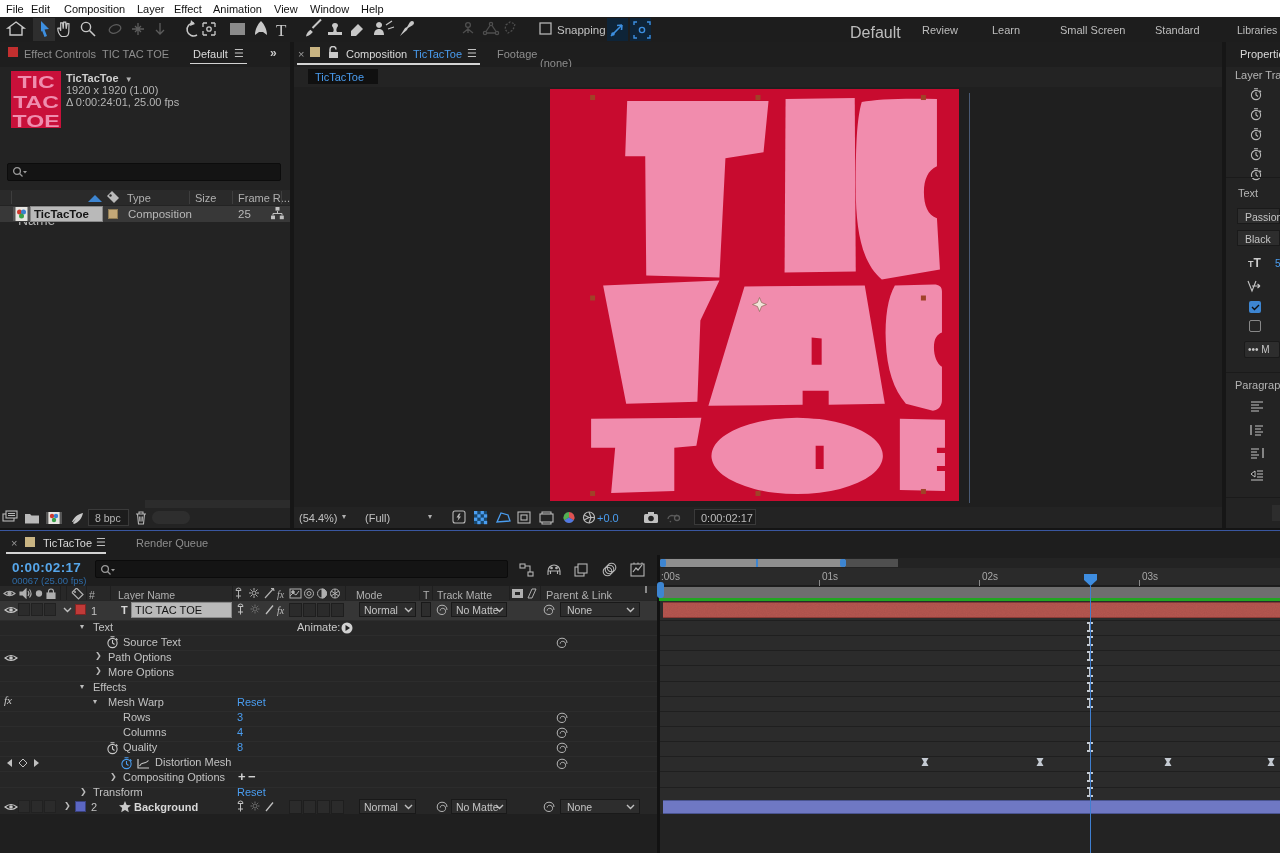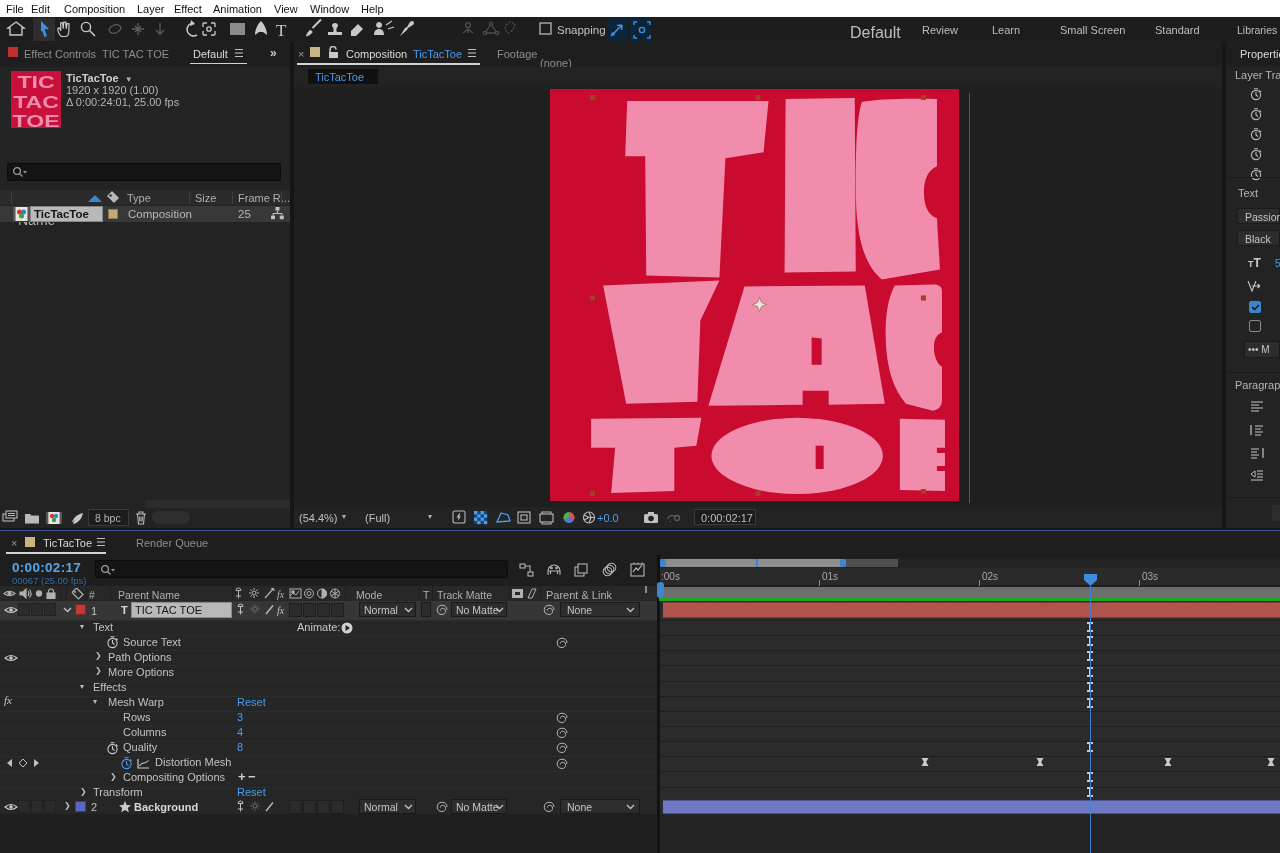--- a/index.html
+++ b/index.html
@@ -446,21 +446,21 @@
             <rect x="44" y="5" width="8" height="5.5" fill="#b0b0b0"></rect>
             <path d="M45.5 5 l0-1.5 a2.5 2.5 0 0 1 5 0 l0 1.5"></path>
           </g>
     </g>
   </svg>
   <svg class="abs" style="left:71px;top:588px;" width="13" height="12" viewBox="0 0 13 12">
         <path d="M1 4.5 L5.5 0 L12 6.5 L7.5 11 L1 4.5" fill="none" stroke="#b0b0b0" stroke-width="1.2"></path>
         <circle cx="4" cy="4" r="1" fill="#b0b0b0"></circle>
       </svg>
   <span class="txt" style="left:89px;top:589px;font-size:10.5px;color:#b0b0b0;">#</span>
-  <span class="txt" style="left:118px;top:589px;font-size:10.5px;color:#b0b0b0;">Parent Name</span>
+  <span class="txt" style="left:118px;top:589px;font-size:10.5px;color:#b0b0b0;">Layer Name</span>
   <svg class="abs" style="left:235px;top:587px;" width="110" height="13" viewBox="0 0 110 13">
     <g fill="none" stroke="#b0b0b0" stroke-width="1">
       <path d="M3.5 1 a2.5 2.5 0 0 1 2.5 2.5 l-5 0 a2.5 2.5 0 0 1 2.5 -2.5 z M3.5 3.5 l0 8 M1 9 l5 0"></path>
       <g transform="translate(15,0)">
             <circle cx="4" cy="6" r="2"></circle>
             <path d="M4 1 l0 2 M4 9 l0 2 M-1 6 l2 0 M7 6 l2 0 M.5 2.5 l1.4 1.4 M6 8 l1.5 1.5 M7.5 2.5 L6 4 M2 8 L.5 9.5"></path>
           </g>
       <path d="M30 11 L38 2 M36 1.5 l2.5 0 .5 2.5" stroke-width="1.2"></path>
       <text x="42" y="10.5" font-size="10" font-style="italic" fill="#b0b0b0" stroke="none" font-family="Liberation Serif,serif">fx</text>
       <g transform="translate(54,0)">

